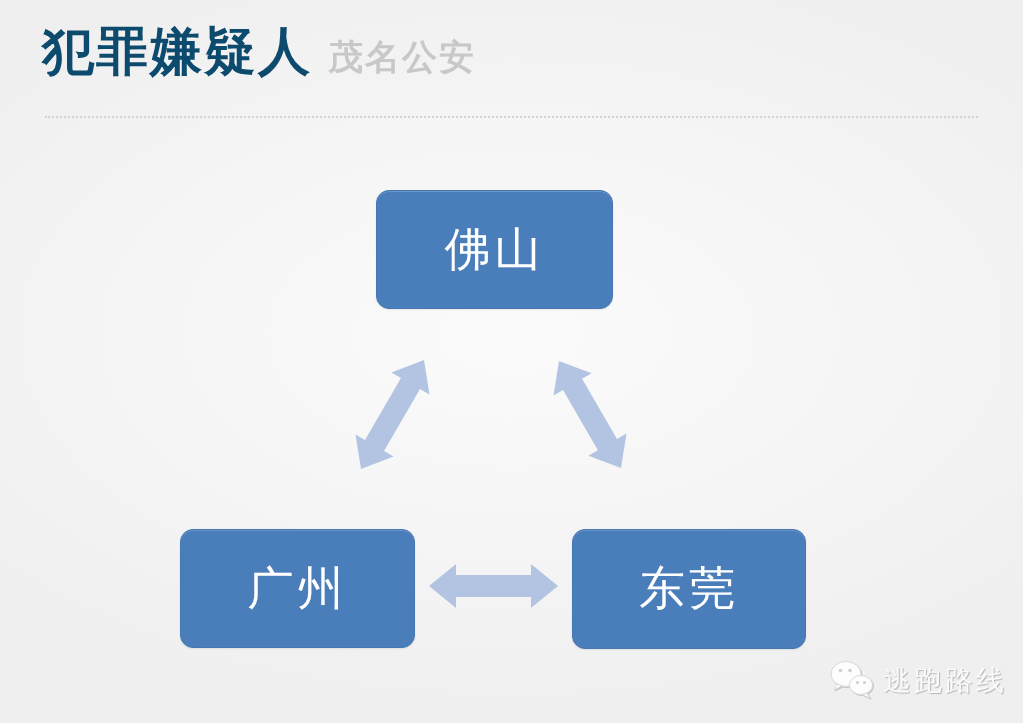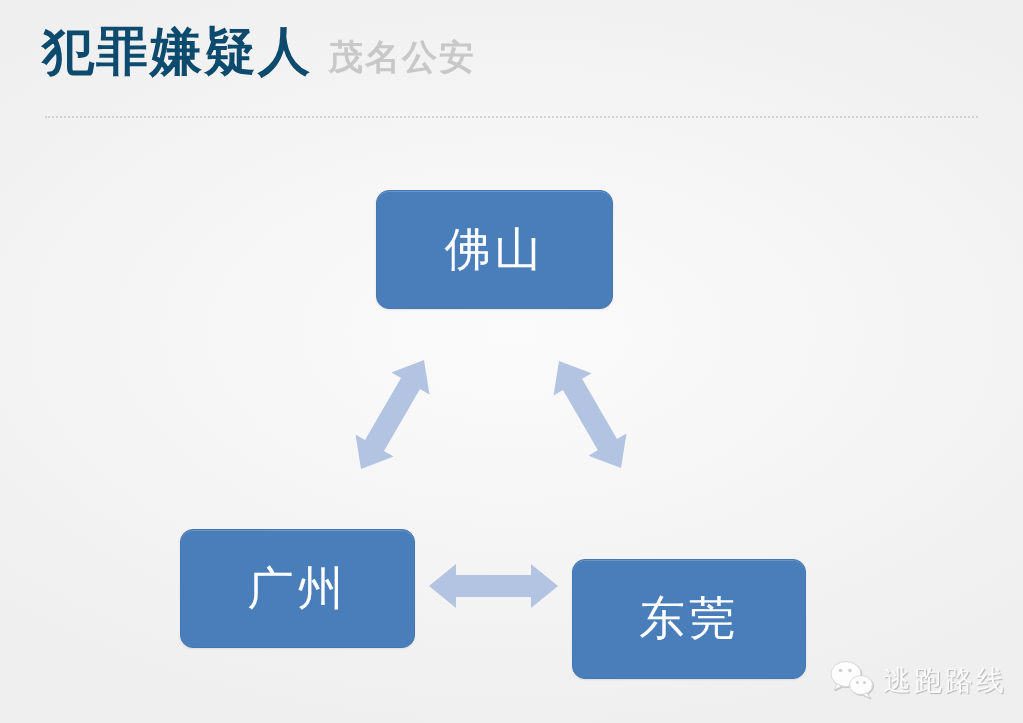--- a/index.html
+++ b/index.html
@@ -19,21 +19,21 @@
     position:absolute;border-radius:13px;
     background:linear-gradient(#survive, #4a7ebb);
     background:#4a7ebb;
     box-shadow:inset 0 1px 0 rgba(255,255,255,0.18), 0 1px 2px rgba(0,0,0,0.08);
     border:1px solid #4577b2;
     display:flex;align-items:center;justify-content:center;
     color:#ffffff;font-size:46px;letter-spacing:4px;
   }
   .node-foshan{left:376px;top:190px;width:235px;height:117px;}
   .node-guangzhou{left:180px;top:529px;width:233px;height:117px;}
-  .node-dongguan{left:572px;top:559px;width:232px;height:118px;}
+  .node-dongguan{left:572px;top:529px;width:232px;height:118px;}
   
   .arrows{position:absolute;inset:0;pointer-events:none;}
   .arrows polygon{fill:#b3c4e2;}
   
   .watermark{
     position:absolute;right:16px;bottom:20px;
     display:flex;align-items:center;
   }
   .wm-icon{width:46px;height:44px;margin-right:8px;filter:drop-shadow(1px 1px 0px #c4c4c4);}
   .wm-text{

